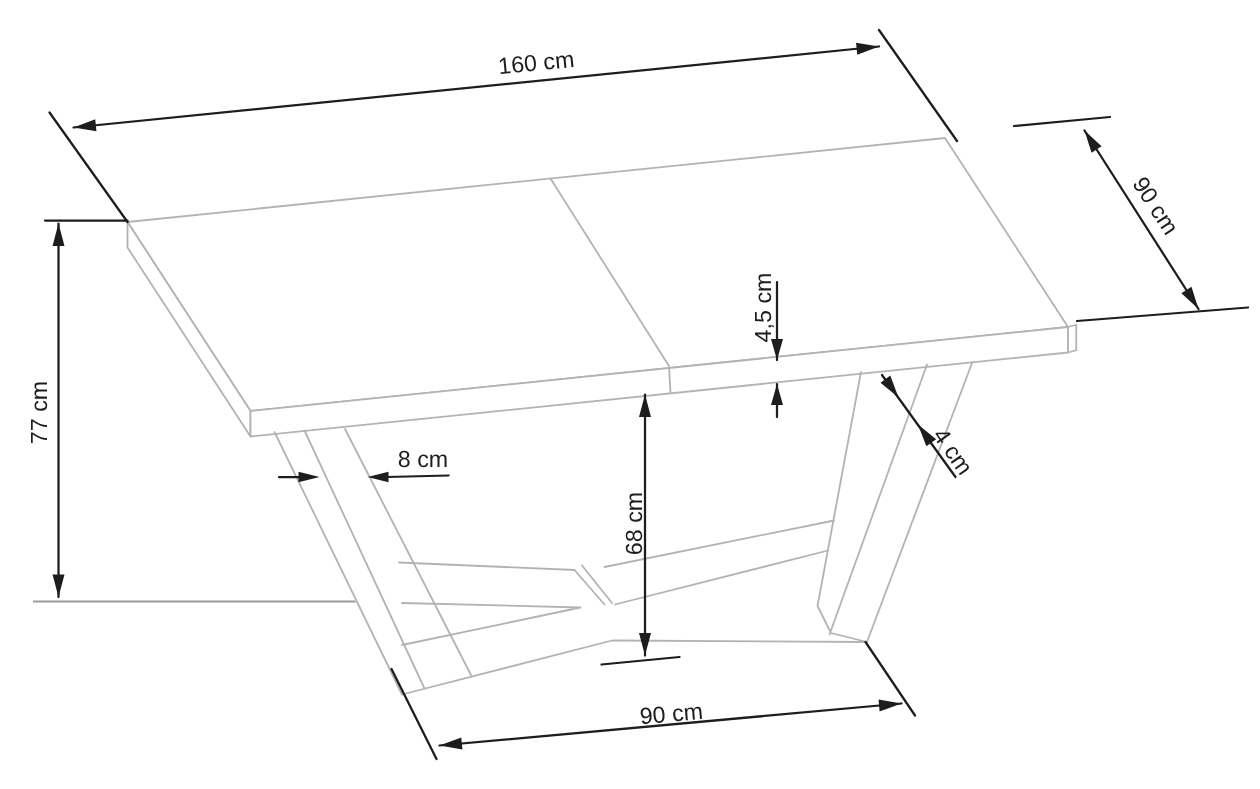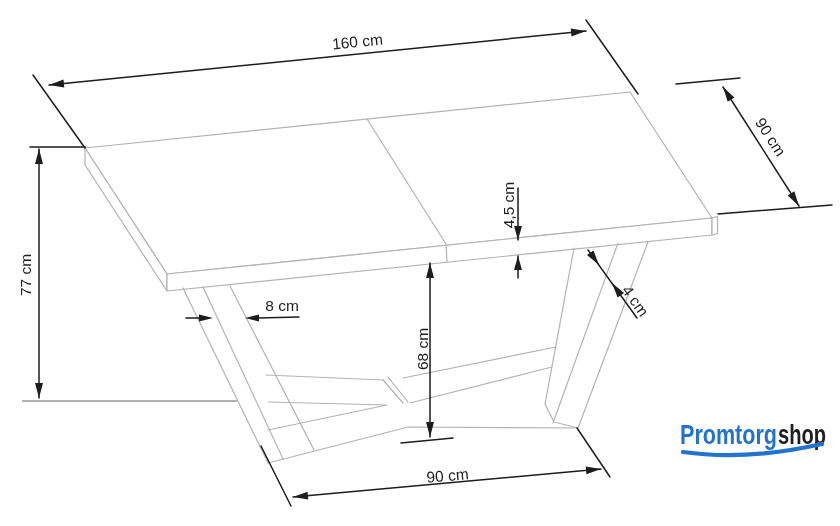--- a/index.html
+++ b/index.html
@@ -109,21 +109,14 @@
 
       <g>
         <path d="M 261,446 L 291,506 M 577,428 L 610,477 M 293,497 L 601,469"></path>
         <polygon points="293,497 307.5,491.7 308.3,499.6"></polygon>
         <polygon points="601,469 585.7,466.4 586.4,474.3"></polygon>
         <text x="448" y="481" transform="rotate(-5 448 481)">90 cm</text>
       </g>
     </g>
   </svg>
 
-  <div class="logo">
-    <svg width="162" height="54" viewBox="0 0 162 54">
-      <text x="4" y="32" textLength="97" lengthAdjust="spacingAndGlyphs" fill="#2273cd">Promtorg</text>
-      <text x="102" y="32" textLength="48" lengthAdjust="spacingAndGlyphs" fill="#1f1f1f">shop</text>
-      <path d="M 7,40 Q 70,49 146,32" fill="none" stroke-width="4.2" stroke-linecap="round" stroke="#2273cd"></path>
-    </svg>
-  </div>
 
 </div>
 
 </body></html>

